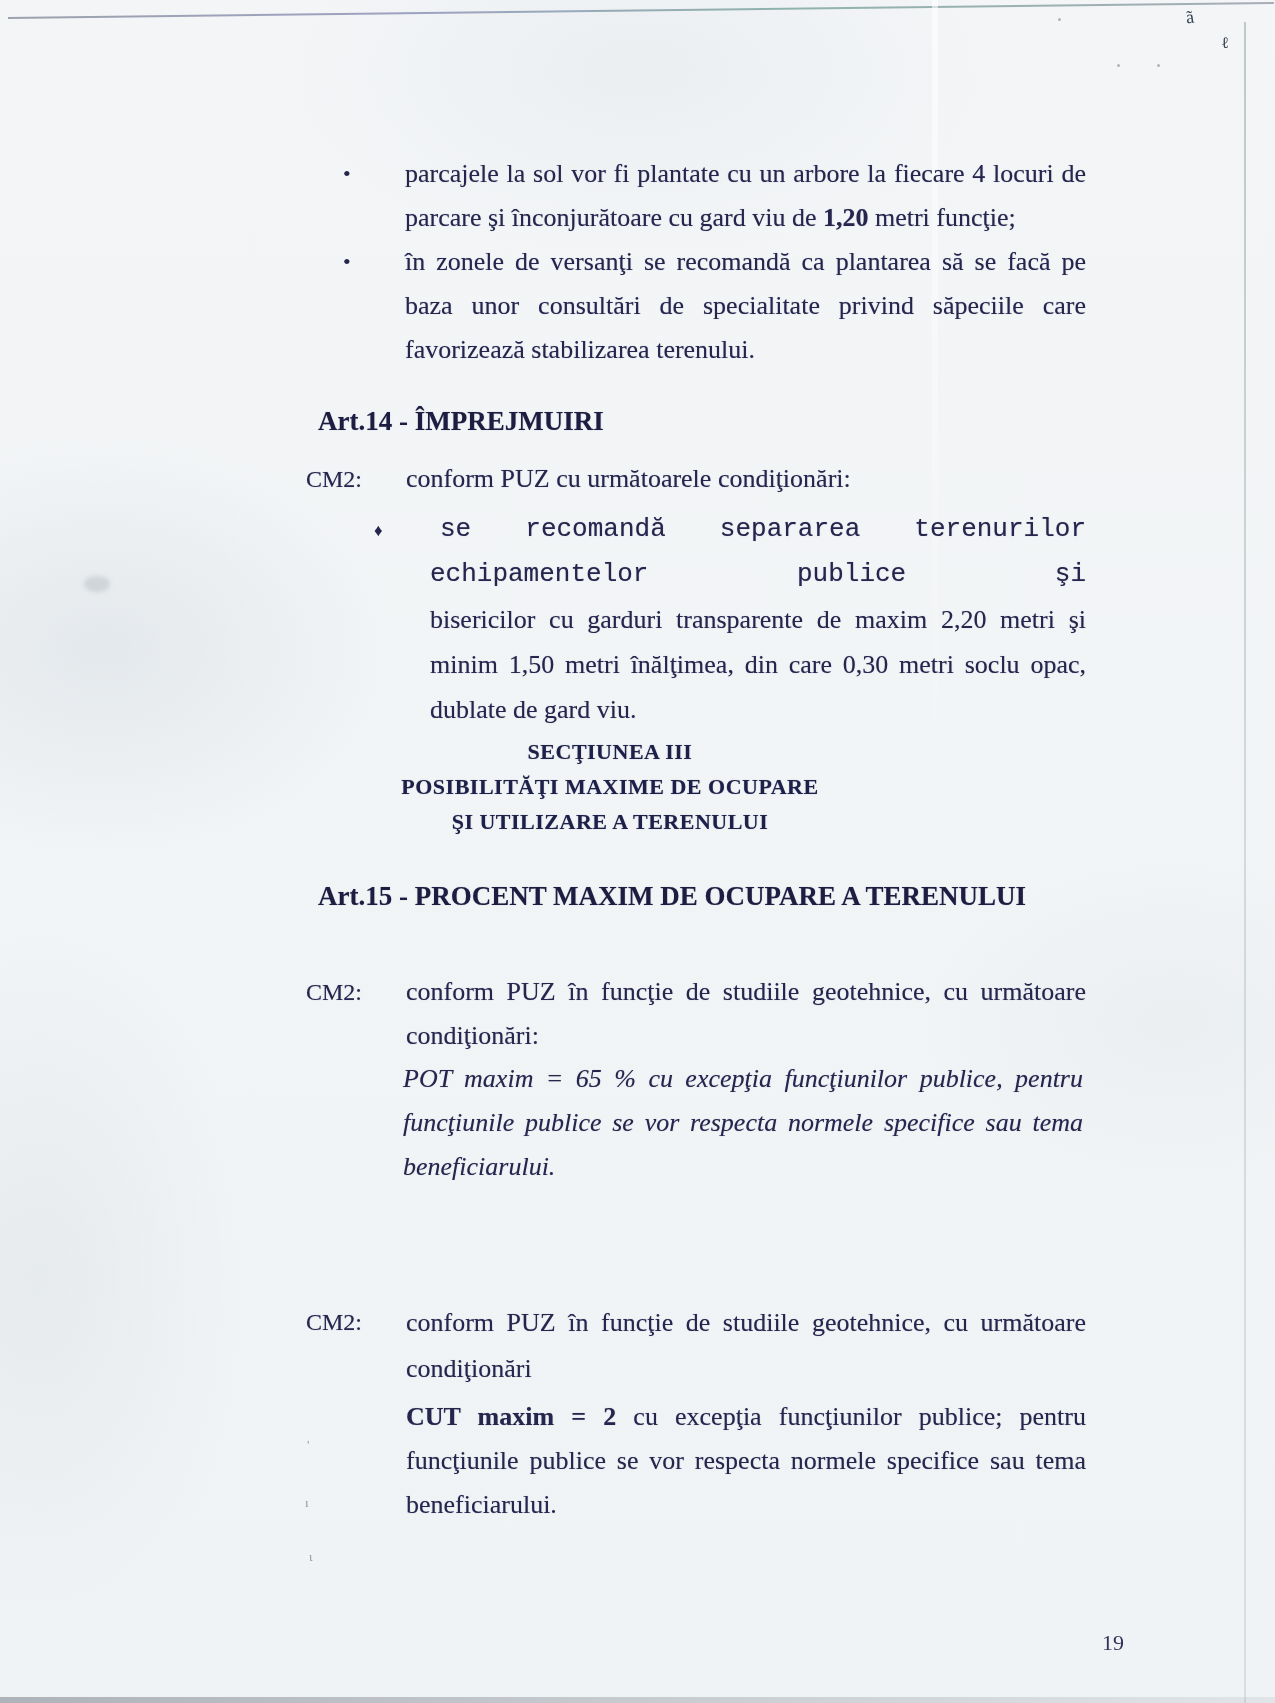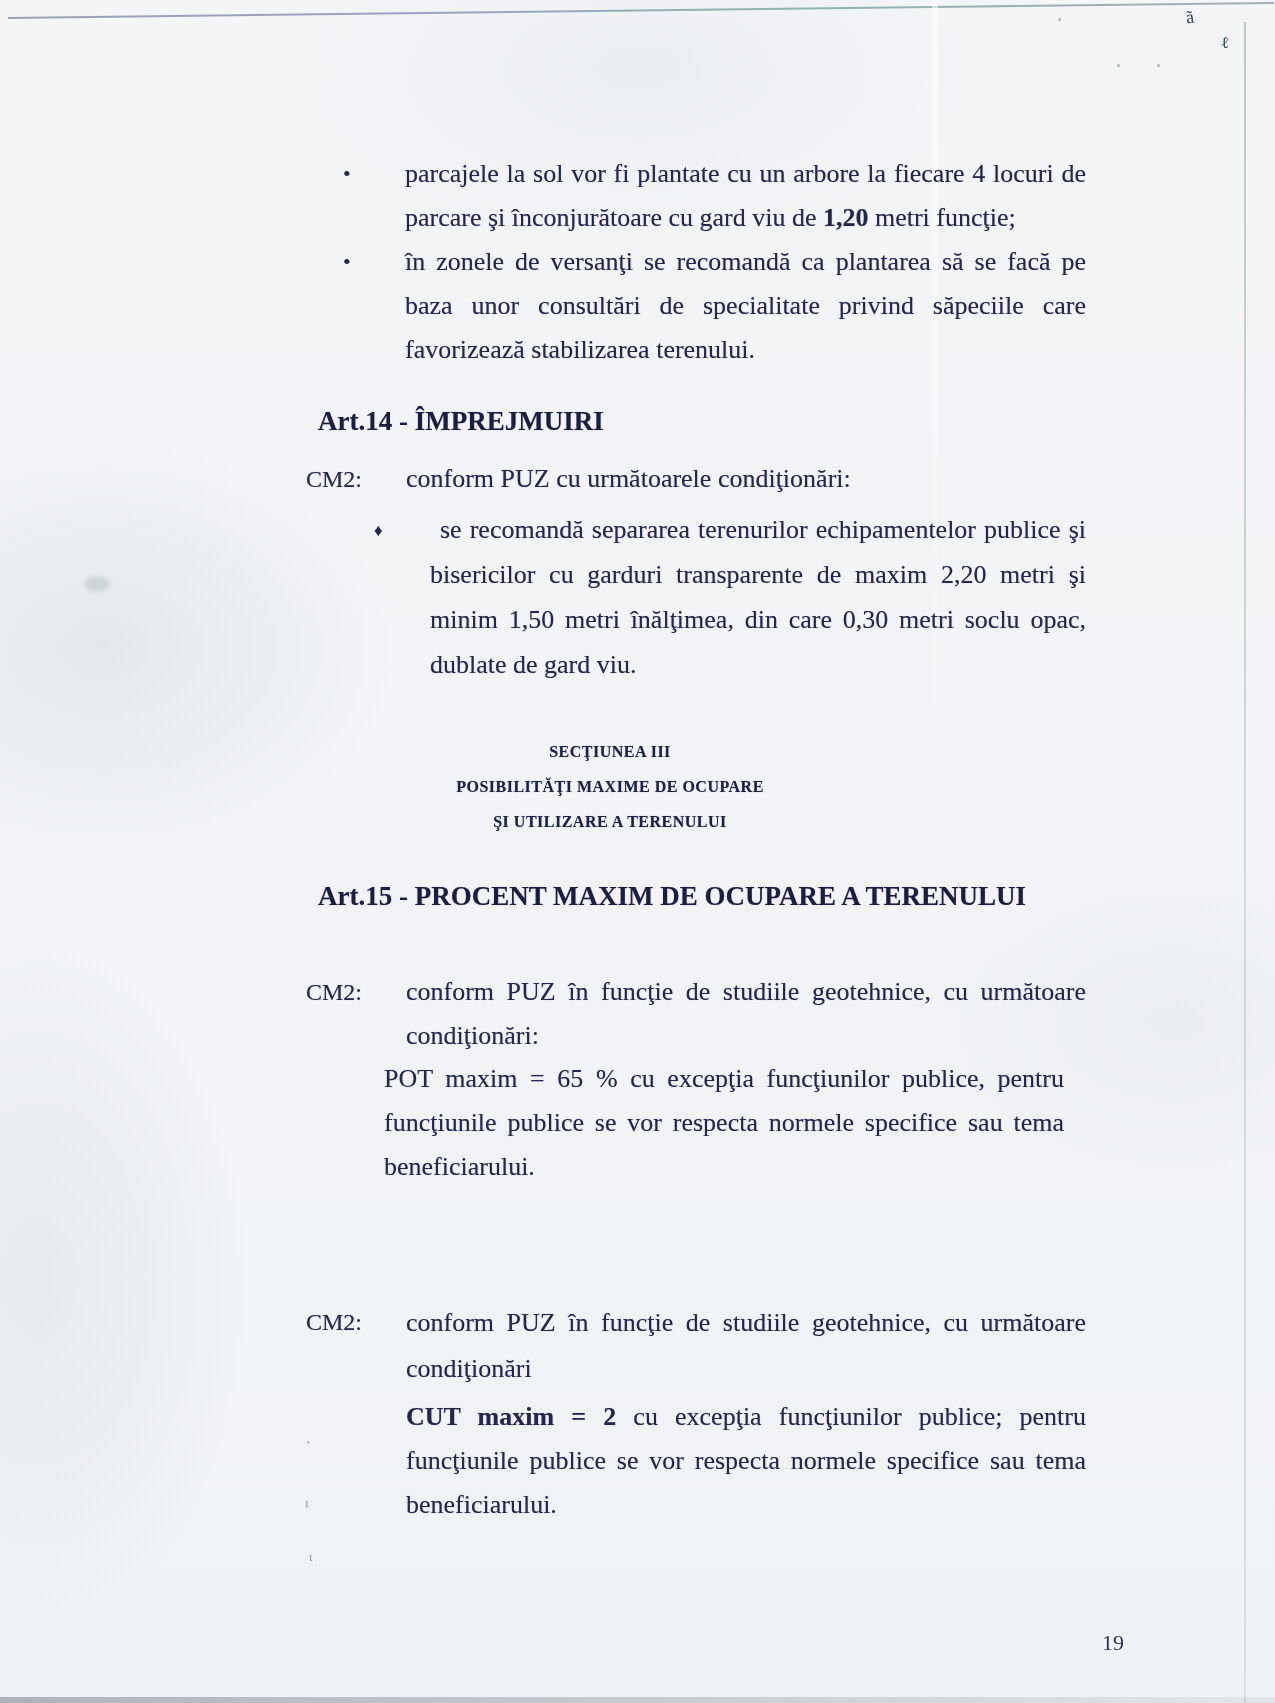--- a/index.html
+++ b/index.html
@@ -27,21 +27,21 @@
   }
   .line{text-align:justify;text-align-last:justify;}
   .line.last{text-align:left;text-align-last:left;}
   .bold{font-weight:bold;}
   .marker{position:absolute;font-size:22px;line-height:44px;color:#25254e;}
   .art-heading{
     font-size:27px;font-weight:bold;line-height:34px;
     color:#1d1d42;text-shadow:0 0 1px rgba(29,29,66,0.4);
   }
   .sec-heading{
-    font-size:16px;font-weight:bold;line-height:35px;
+    font-size:22px;font-weight:bold;line-height:35px;
     letter-spacing:0.5px;text-align:center;
     color:#1d2048;text-shadow:0 0 1px rgba(29,32,72,0.45);
   }
   .cm2-label{position:absolute;font-size:24px;line-height:44px;color:#25254e;text-shadow:0 0 1px rgba(34,36,76,0.35);}
   .page-number{font-size:22px;color:#32325a;}
   
   .top-line{
     left:8px;top:17px;width:1266px;height:2px;
     background:linear-gradient(90deg,#8d93a0,#8f93b8 30%,#7fa8a0 62%,#98a0ac);
     transform:rotate(-0.68deg);transform-origin:left center;opacity:.85;
@@ -95,41 +95,41 @@
     <div class="line last">favorizează stabilizarea terenului.</div>
   </div>
 
   <div class="abs art-heading" style="left:318px;top:404px;">Art.14 - ÎMPREJMUIRI</div>
   <span class="cm2-label" style="left:306px;top:457px;">CM2:</span>
   <div class="abs body-text" style="left:370px;top:457px;width:680px;">
     <div class="line last">conform PUZ cu următoarele condiţionări:</div>
   </div>
   <span class="marker" style="left:374px;top:509px;font-size:17px;">♦</span>
   <div class="abs body-text" style="left:394px;top:507px;width:656px;line-height:45px;">
-    <div class="line" style="text-indent:10px;">se recomandă separarea terenurilor echipamentelor publice şi</div>
+    <div class="line" style="text-indent:10px;font-family:Liberation Mono, monospace;">se recomandă separarea terenurilor echipamentelor publice şi</div>
     <div class="line">bisericilor cu garduri transparente de maxim 2,20 metri şi</div>
     <div class="line">minim 1,50 metri înălţimea, din care 0,30 metri soclu opac,</div>
     <div class="line last">dublate de gard viu.</div>
   </div>
 
   <div class="abs sec-heading" style="left:285px;top:734px;width:650px;">
     <div>SECŢIUNEA III</div>
     <div>POSIBILITĂŢI MAXIME DE OCUPARE</div>
     <div>ŞI UTILIZARE A TERENULUI</div>
   </div>
 
   <div class="abs art-heading" style="left:318px;top:878px;line-height:37px;">
     <div>Art.15 - PROCENT MAXIM DE OCUPARE A TERENULUI</div>
   </div>
   <span class="cm2-label" style="left:306px;top:970px;">CM2:</span>
   <div class="abs body-text" style="left:370px;top:970px;width:680px;">
     <div class="line">conform PUZ în funcţie de studiile geotehnice, cu următoare</div>
     <div class="line last">condiţionări:</div>
   </div>
-  <div class="abs body-text" style="left:348px;top:1057px;width:680px;">
+  <div class="abs body-text" style="left:367px;top:1057px;width:680px;font-style:italic;">
     <div class="line">POT maxim = 65 % cu excepţia funcţiunilor publice, pentru</div>
     <div class="line">funcţiunile publice se vor respecta normele specifice sau tema</div>
     <div class="line last">beneficiarului.</div>
   </div>
 
   <span class="cm2-label" style="left:306px;top:1300px;">CM2:</span>
   <div class="abs body-text" style="left:370px;top:1300px;width:680px;line-height:46px;">
     <div class="line">conform PUZ în funcţie de studiile geotehnice, cu următoare</div>
     <div class="line last">condiţionări</div>
   </div>

